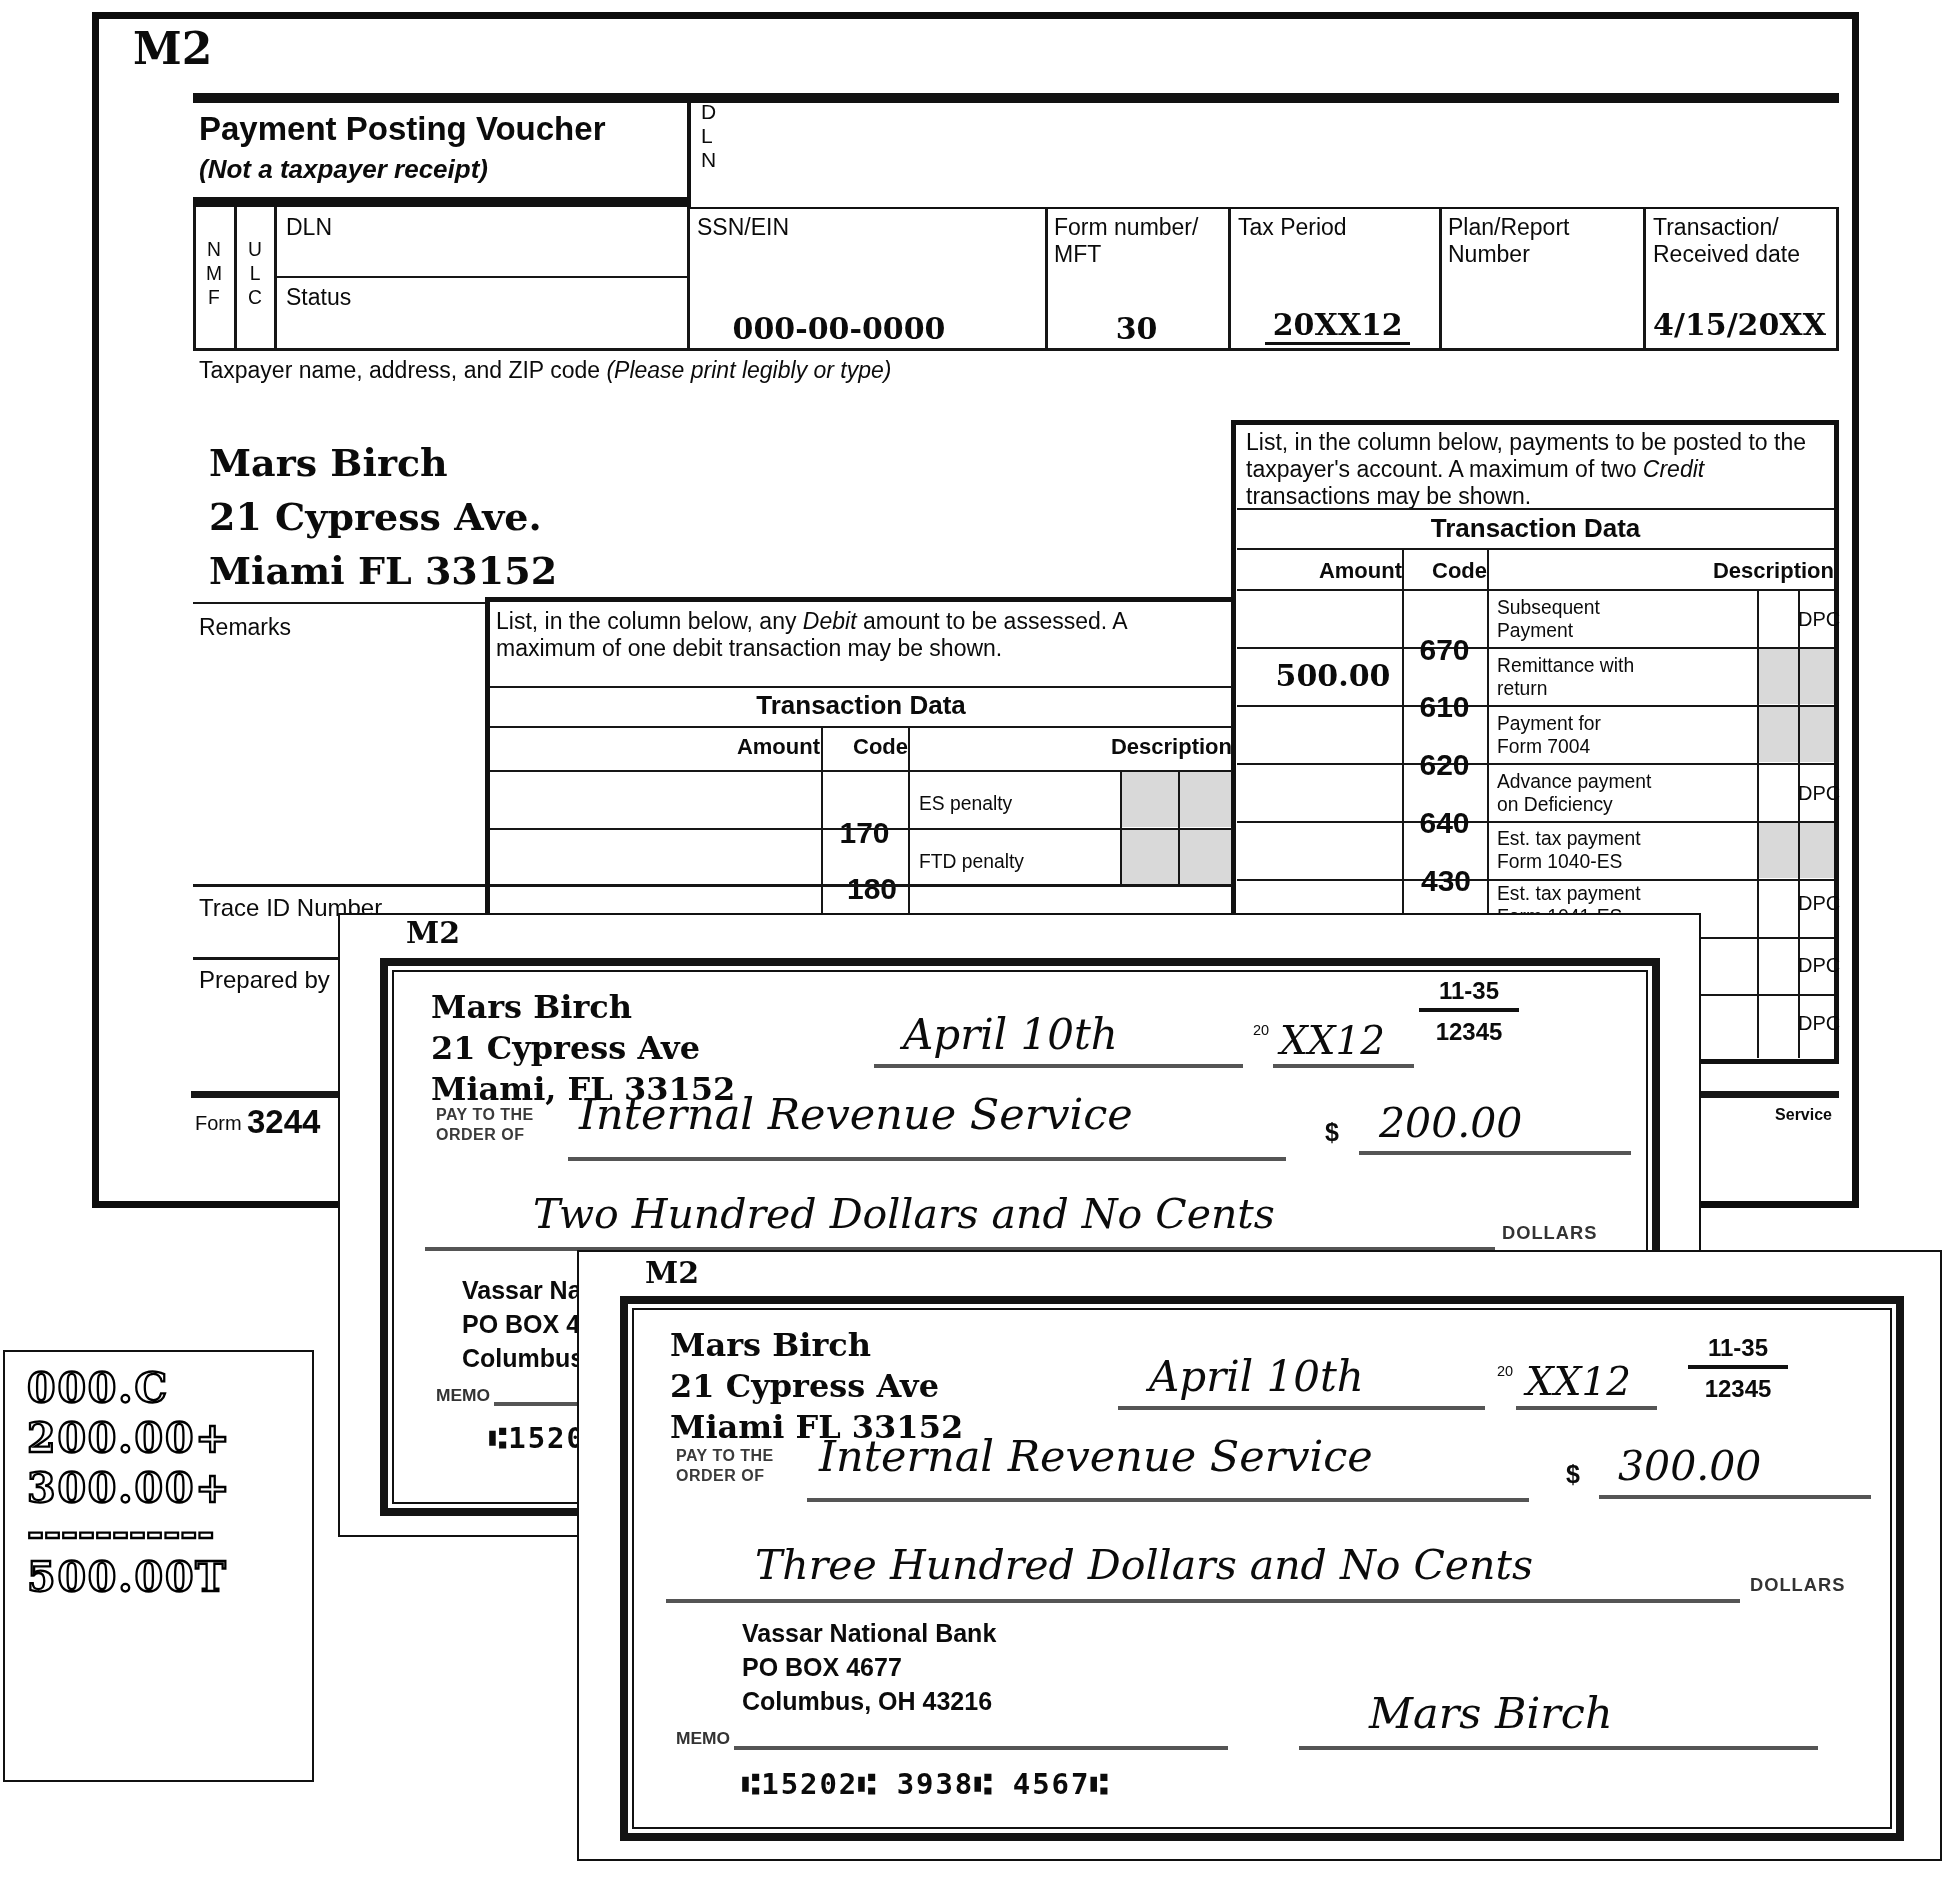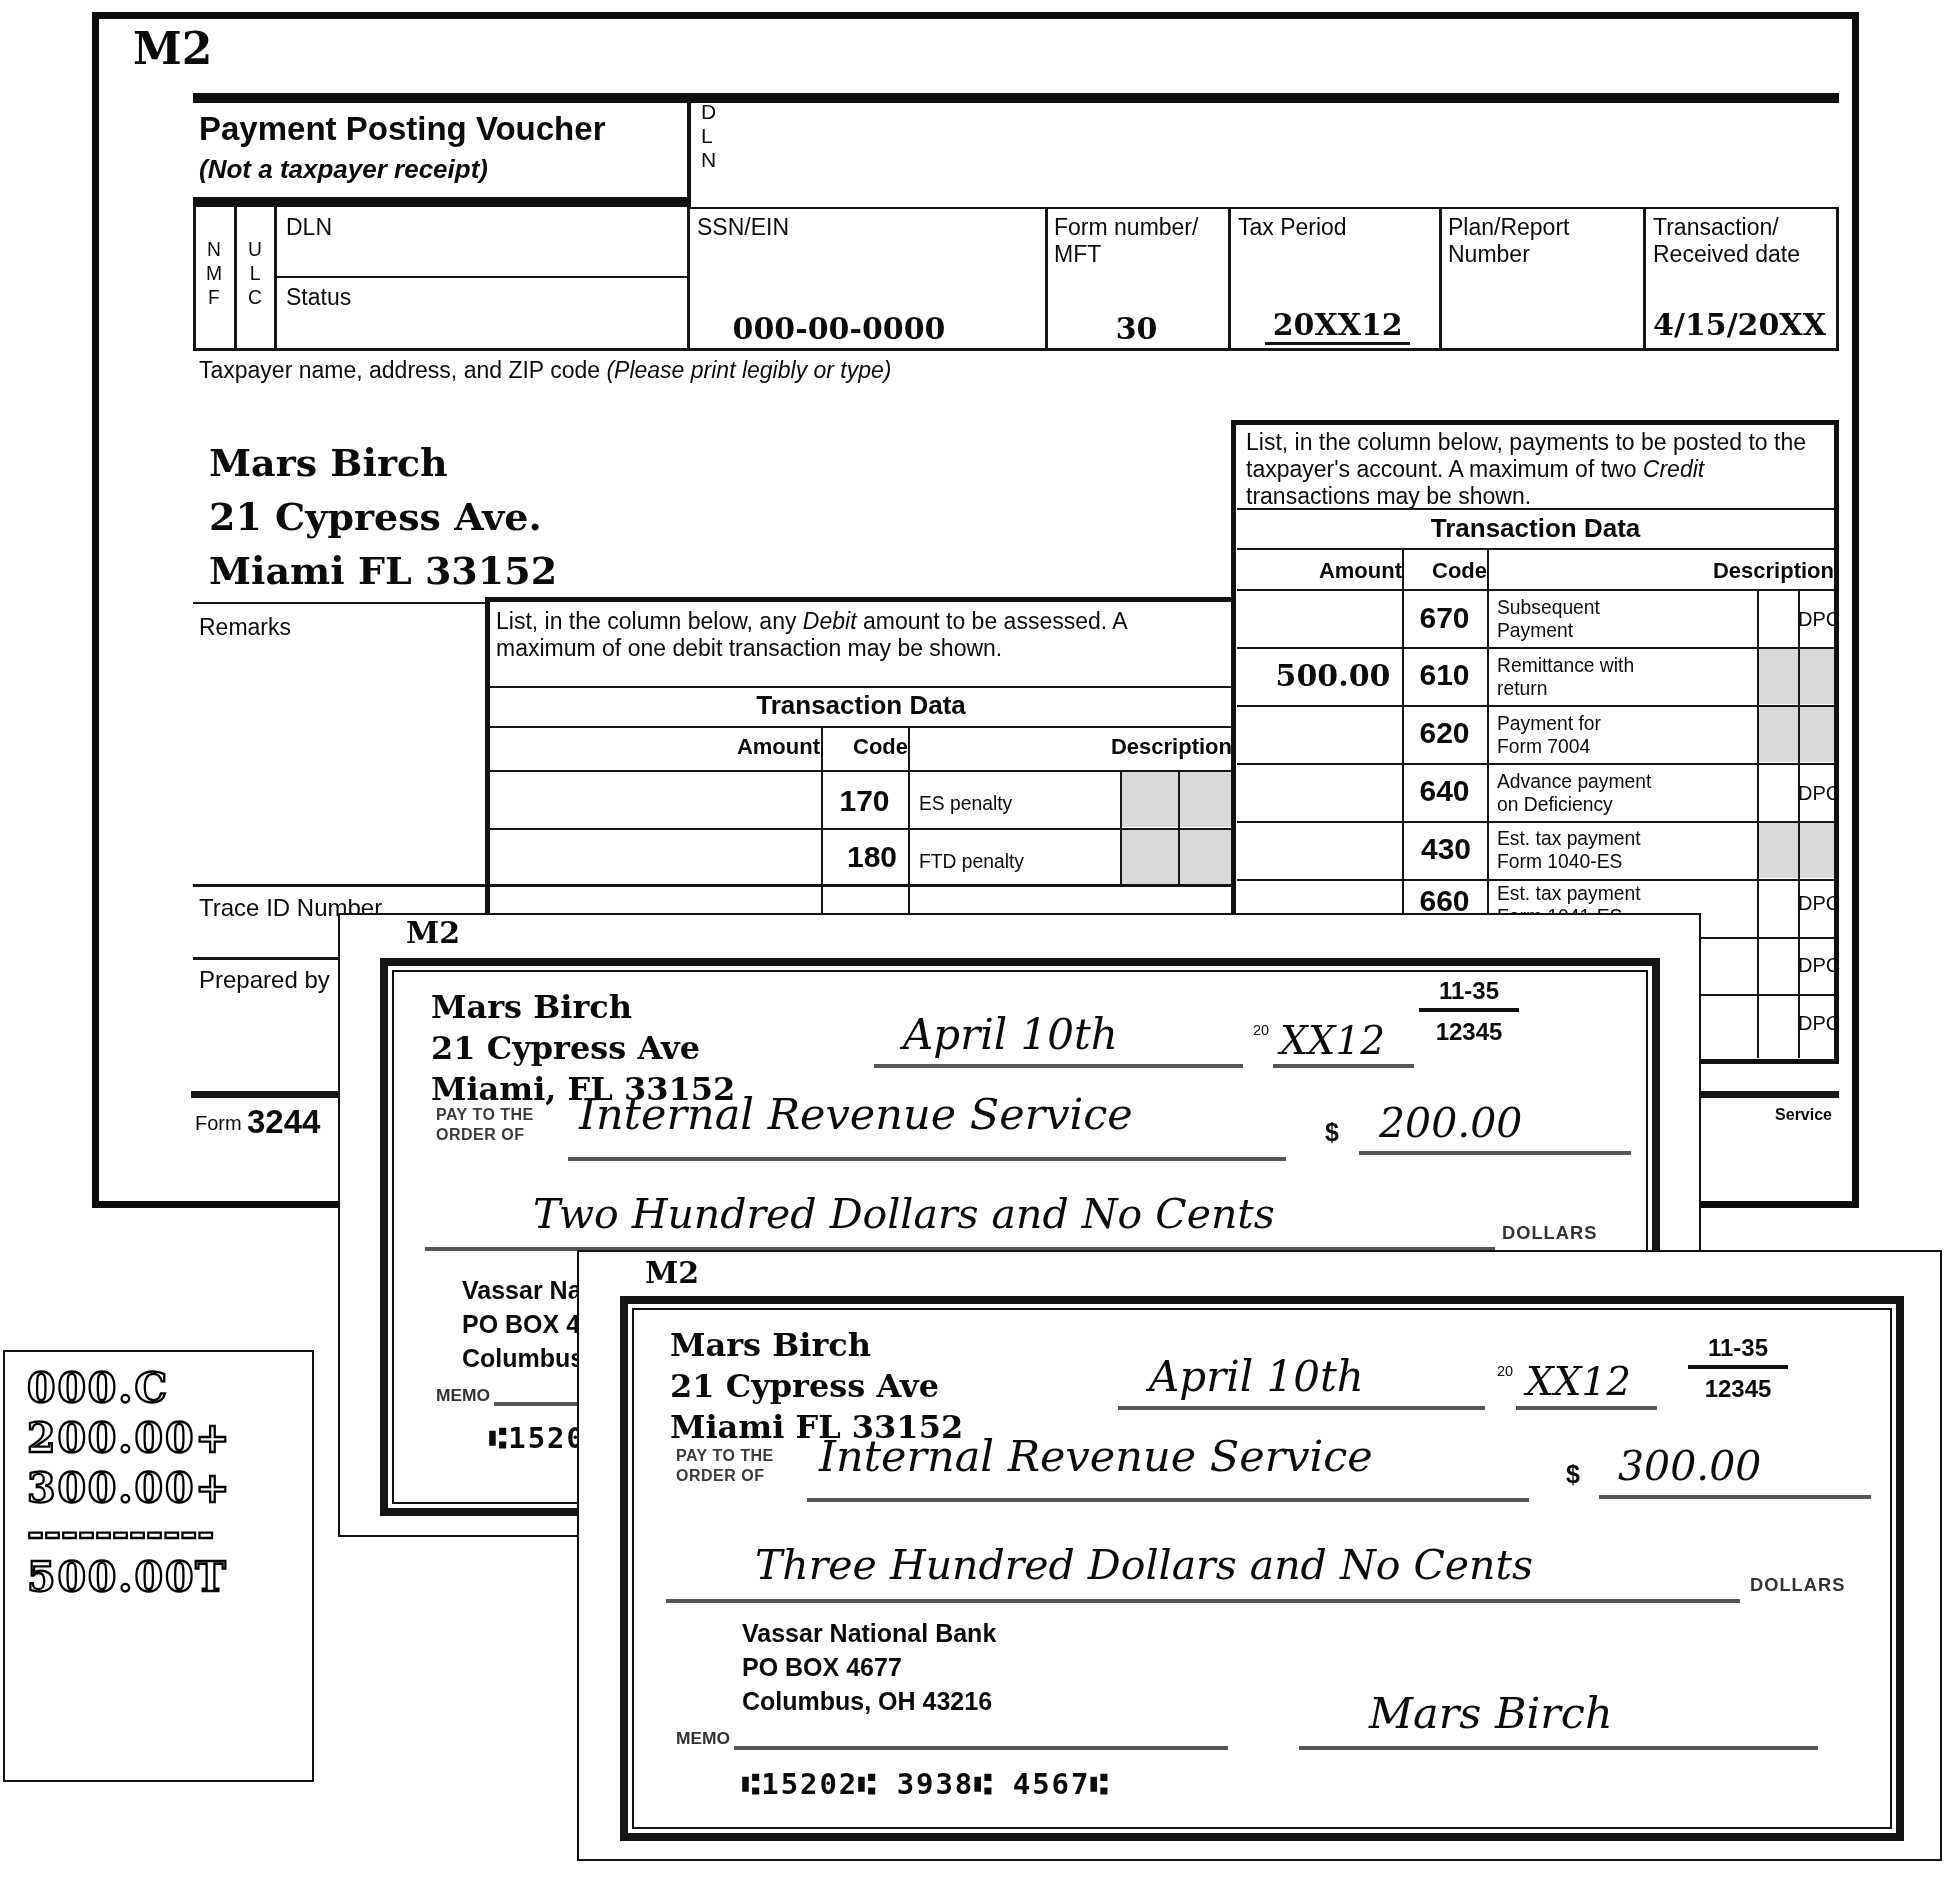--- a/index.html
+++ b/index.html
@@ -24,21 +24,21 @@
   .dln-letters{left:701px;top:100px;font-size:21px;line-height:24px;z-index:3;}
   .hdr-label{font-size:23px;z-index:3;}
   .hdr-value{font-size:30px;font-weight:bold;z-index:3;}
   .cell-letters{font-size:19.3px;line-height:24px;z-index:3;text-align:center;}
   
   .debit-panel{left:485px;top:597px;width:753px;height:330px;border:5.8px solid #111;background:#fff;z-index:4;}
   .credit-panel{left:1231px;top:420px;width:608px;height:644px;border:5.8px solid #111;background:#fff;z-index:6;}
   .instr{font-size:23px;line-height:27px;z-index:7;}
   .td-title{font-size:26px;font-weight:bold;z-index:7;text-align:center;}
   .colhdr{font-size:22px;font-weight:bold;z-index:7;text-align:right;}
-  .code{font-size:30px;font-weight:bold;z-index:7;text-align:center;}
+  .code{font-size:30px;font-weight:bold;z-index:7;text-align:center;margin-top:32px;}
   .desc{font-size:19.3px;line-height:23px;z-index:7;}
   .flag{font-size:20px;z-index:7;text-align:center;}
   .gray{background:#d9d9d9;z-index:6;}
   .amt{font-size:30px;font-weight:bold;z-index:7;text-align:center;}
   
   .sheet1{left:338px;top:913px;width:1363px;height:624px;background:#fff;border:2.9px solid #111;z-index:10;}
   .sheet2{left:577px;top:1250px;width:1365px;height:611px;background:#fff;border:2.9px solid #111;z-index:20;}
   .chk-m2{font-size:30px;font-weight:bold;}
   .chk-body{border:8.7px solid #141414;background:#fff;}
   .chk-inner{position:absolute;inset:3.9px;border:2.9px solid #111;}

